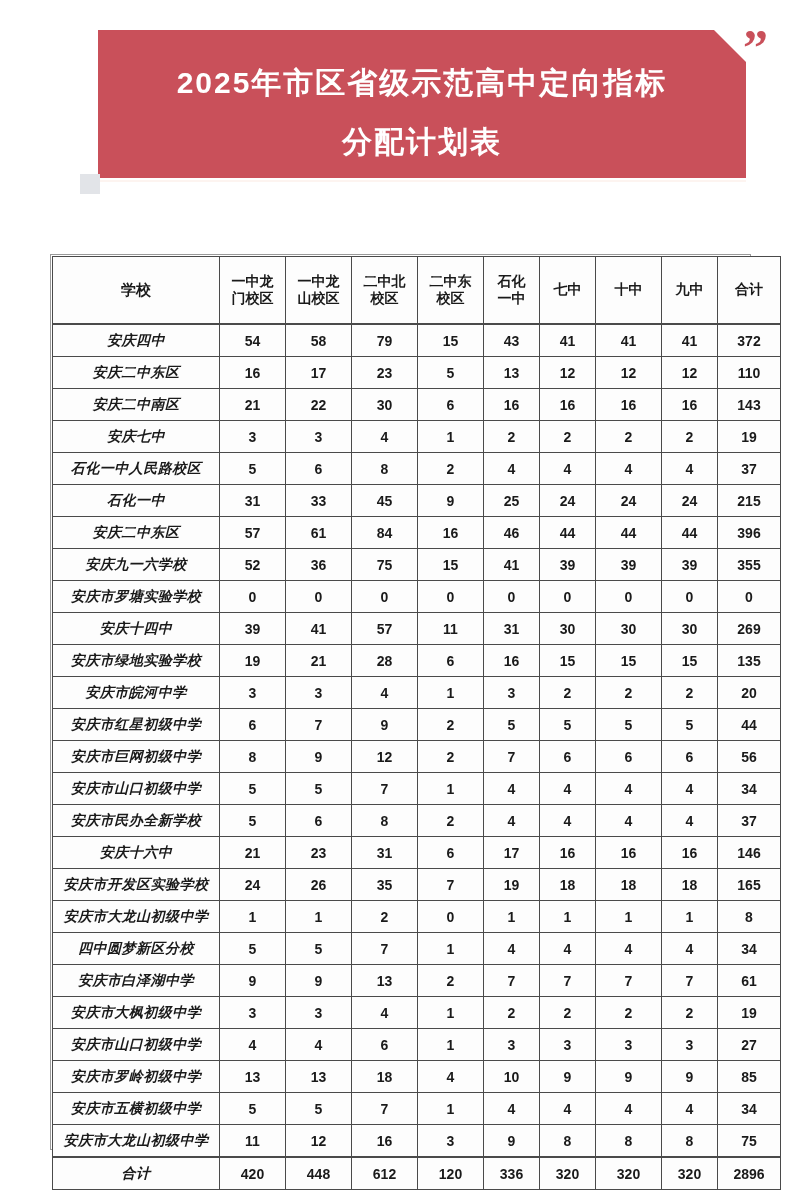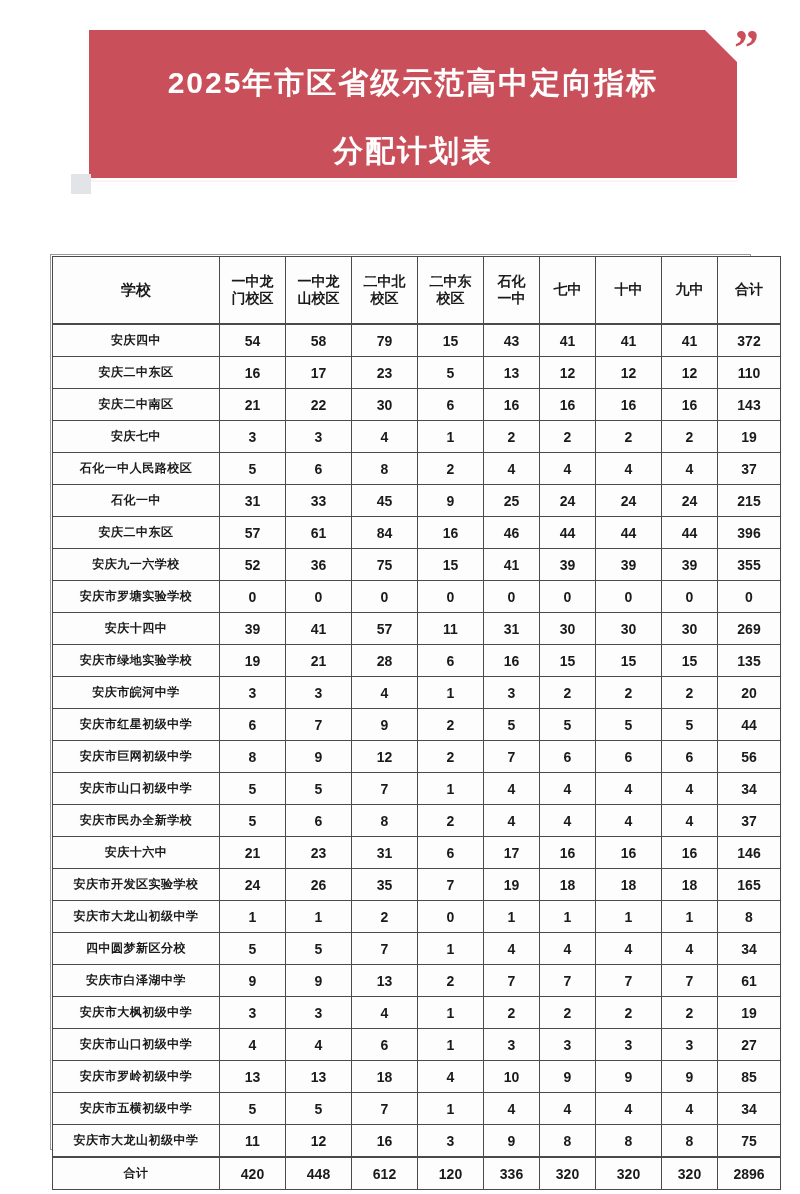--- a/index.html
+++ b/index.html
@@ -11,21 +11,21 @@
     height: 1194px;
     background: #ffffff;
     font-family: "Liberation Sans", "DejaVu Sans", sans-serif;
     overflow: hidden;
     position: relative;
   }
 
   
   #banner-wrap {
     position: absolute;
-    left: 7px;
+    left: 16px;
     top: 0;
     width: 664px;
     height: 200px;
   }
   #banner {
     position: absolute;
     left: 82px;
     top: 30px;
     width: 648px;
     height: 148px;
@@ -38,21 +38,21 @@
   }
   .banner-line {
     color: #ffffff;
     font-size: 30px;
     font-weight: bold;
     letter-spacing: 2px;
     line-height: 1.0;
     white-space: nowrap;
   }
   #banner-line-1 { margin-top: 16px; }
-  #banner-line-2 { margin-top: 38px; text-align: center; }
+  #banner-line-2 { margin-top: 29px; text-align: center; }
 
   #quote-mark {
     position: absolute;
     left: 727px;
     top: 22px;
     color: #c9505a;
     font-size: 50px;
     font-weight: bold;
     font-family: "Liberation Serif", "DejaVu Serif", serif;
     line-height: 1;
@@ -109,22 +109,23 @@
     font-family: Liberation Serif, serif;
   }
   .head-stack span { display: block; }
 
   
   #plan-table tbody td {
     height: 31px;
     font-size: 14px;
   }
   #plan-table tbody td.school-name {
-    font-size: 12px;
+    font-size: 14px;
     letter-spacing: 0.5px;
+    font-style: italic;
   }
   #plan-table tbody td.num {
     font-size: 14px;
   }
   #plan-table tbody tr.total-row td {
     border-top-width: 2px;
   }
   
   col.c-school { width: 167px; }
   col.c-data   { width: 66px; }

